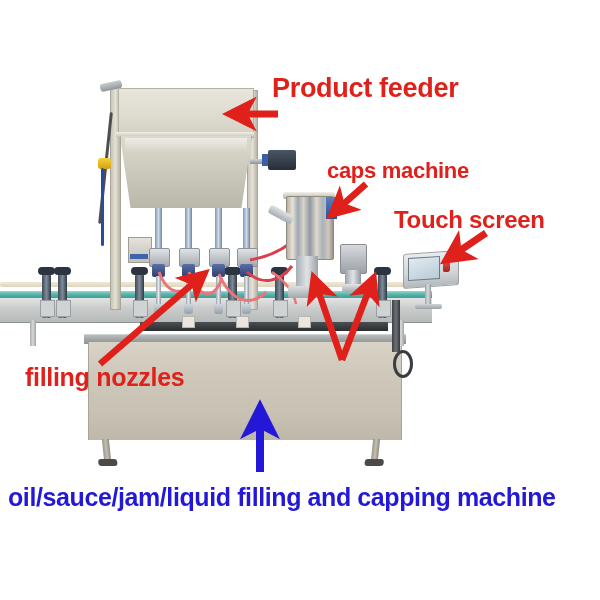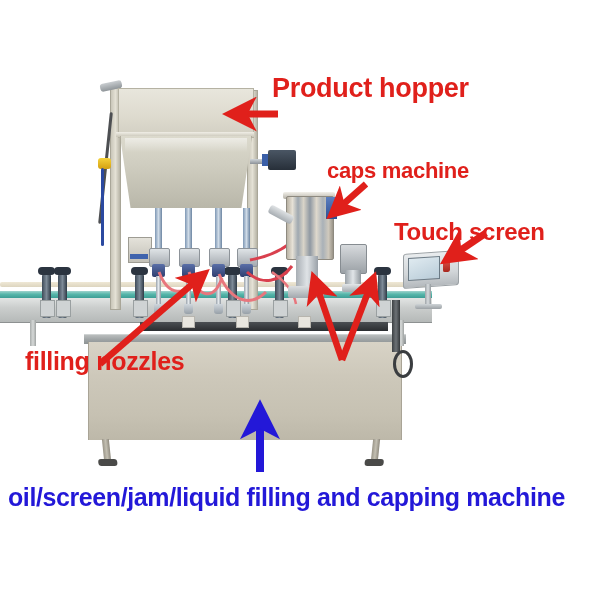--- a/index.html
+++ b/index.html
@@ -25,22 +25,22 @@
     position: absolute;
     color: #e0201b;
     font-weight: bold;
     font-family: "Liberation Sans", sans-serif;
     white-space: nowrap;
     letter-spacing: -0.3px;
     line-height: 1;
   }
   #anno-hopper   { left: 272px; top: 75px;  font-size: 27px; }
   #anno-caps     { left: 327px; top: 160px; font-size: 22px; }
-  #anno-touch    { left: 394px; top: 208px; font-size: 24px; margin-top: 12px; }
-  #anno-filling  { left: 25px;  top: 349px; font-size: 25px; }
+  #anno-touch    { left: 394px; top: 208px; font-size: 24px; }
+  #anno-filling  { left: 25px;  top: 365px; font-size: 25px; }
   #anno-capping  { left: 268px; top: 365px; font-size: 25px; }
   #anno-caption  {
     position: absolute;
     left: 8px; top: 483px;
     color: #2318d8;
     font-weight: bold;
     font-size: 25px;
     white-space: nowrap;
     letter-spacing: -0.4px;
     font-family: "Liberation Sans", sans-serif;
@@ -546,24 +546,24 @@
     <line x1="486" y1="233" x2="455" y2="254" stroke="#e0201b" stroke-width="7" marker-end="url(#ah-red)"></line>
 
     <line x1="100" y1="364" x2="197" y2="280" stroke="#e0201b" stroke-width="6.5" marker-end="url(#ah-red)"></line>
 
     <line x1="342" y1="360" x2="317" y2="287" stroke="#e0201b" stroke-width="6.5" marker-end="url(#ah-red)"></line>
     <line x1="342" y1="360" x2="370" y2="287" stroke="#e0201b" stroke-width="6.5" marker-end="url(#ah-red)"></line>
 
     <line x1="260" y1="472" x2="260" y2="420" stroke="#2318d8" stroke-width="8" marker-end="url(#ah-blue)"></line>
   </svg>
 
-  <div class="anno" id="anno-hopper">Product hopper</div>
+  <div class="anno" id="anno-hopper">Product feeder</div>
 
   <div class="anno" id="anno-caps">caps machine</div>
 
   <div class="anno" id="anno-touch">Touch screen</div>
 
   <div class="anno" id="anno-filling">filling nozzles</div>
 
 
-  <div id="anno-caption">oil/screen/jam/liquid filling and capping machine</div>
+  <div id="anno-caption">oil/sauce/jam/liquid filling and capping machine</div>
 
 </div>
 
 </body></html>

